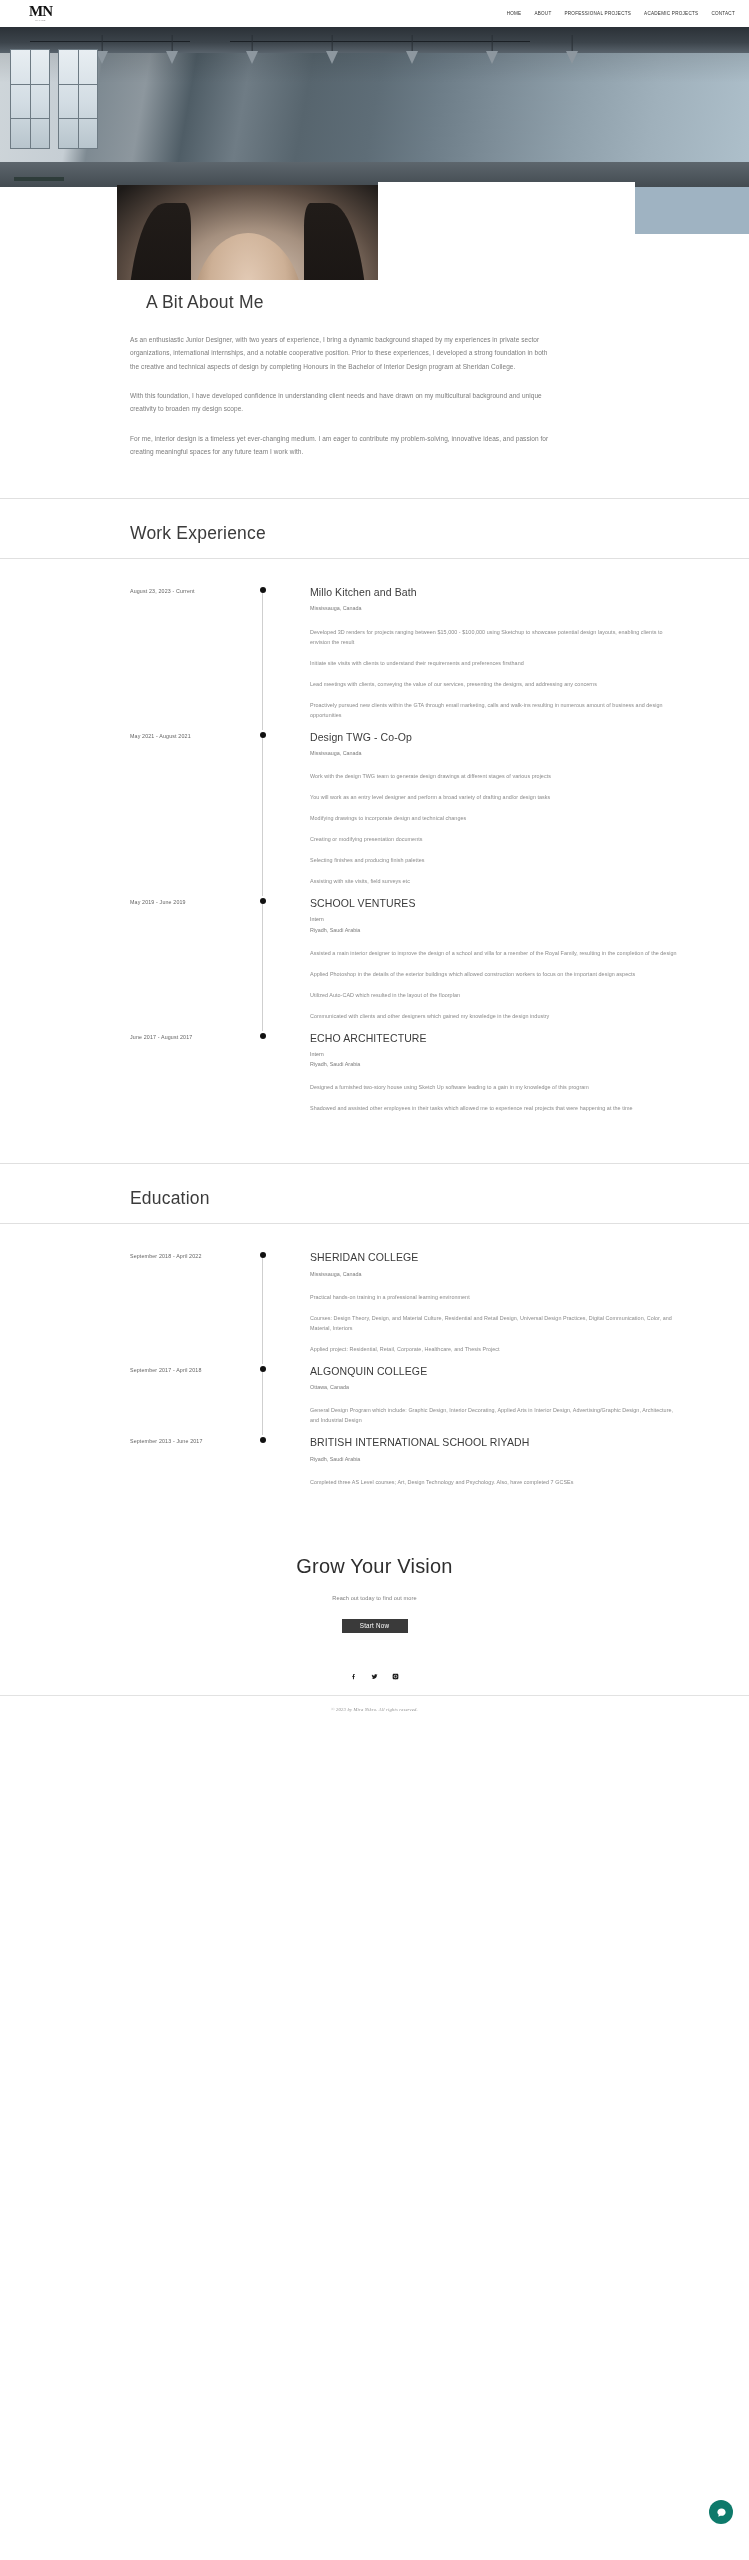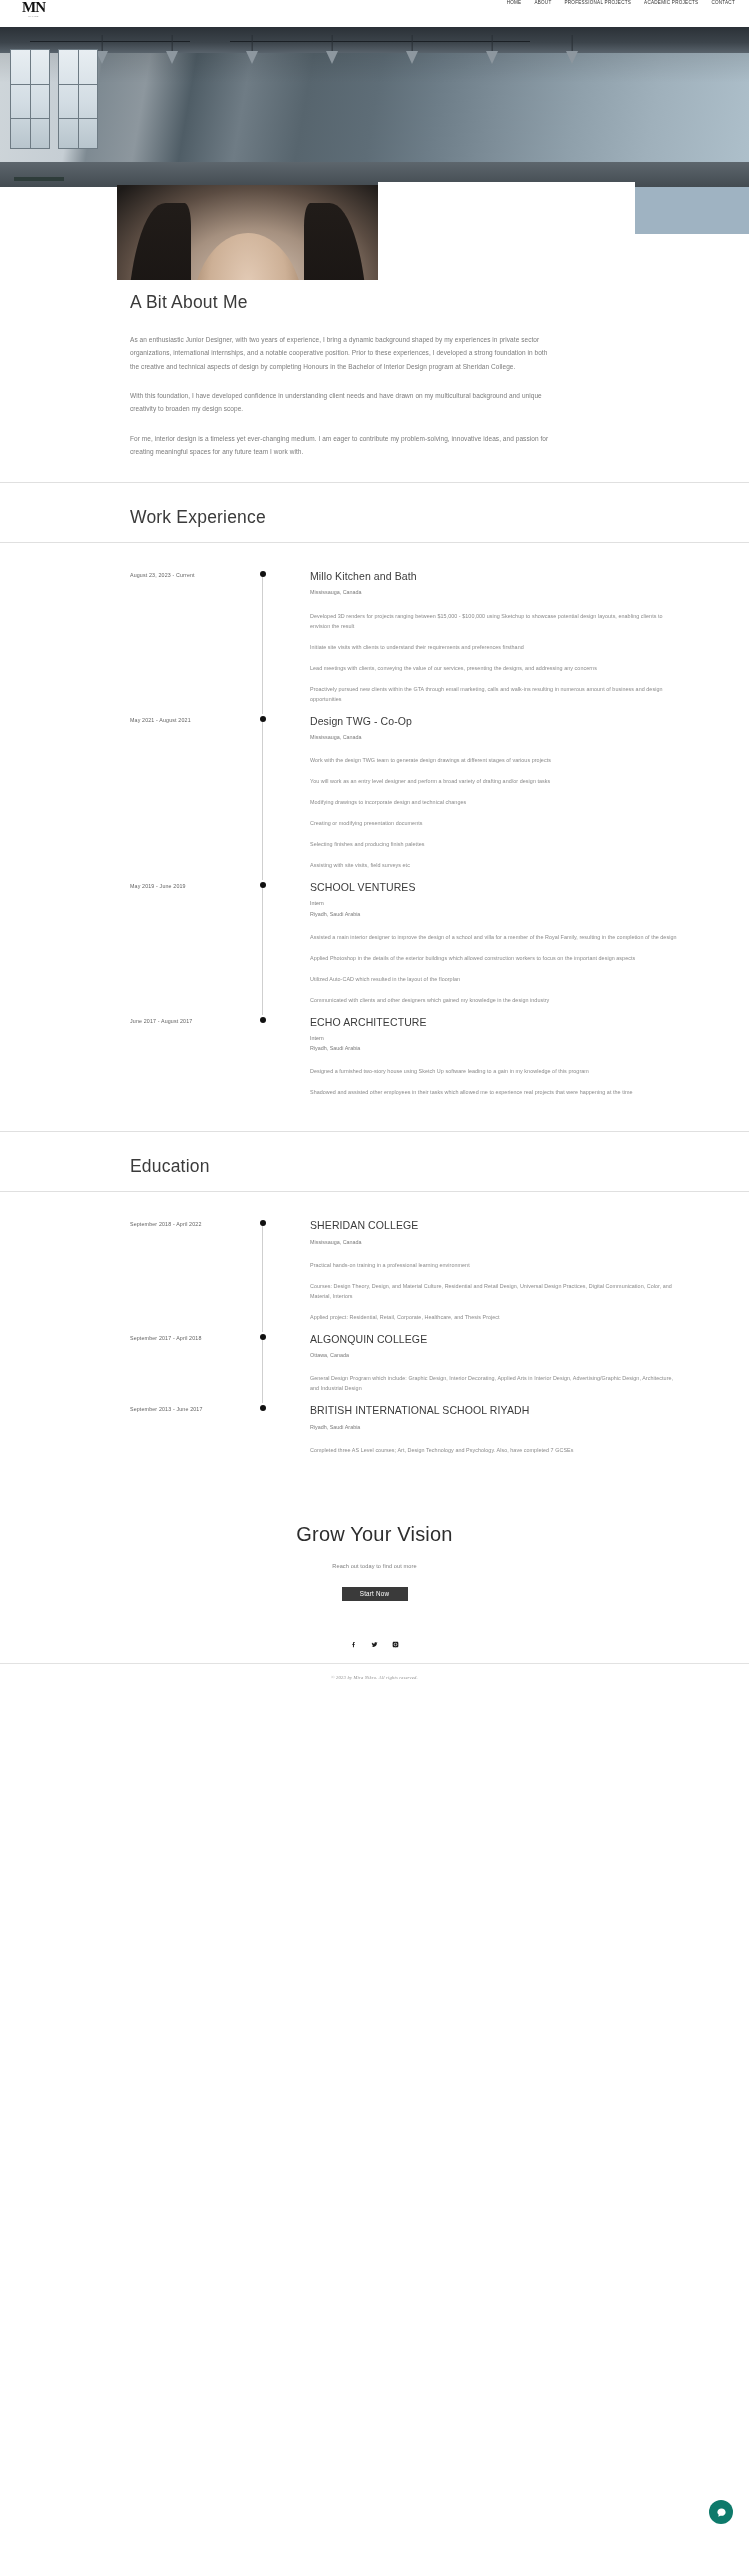--- a/index.html
+++ b/index.html
@@ -10,23 +10,24 @@
     -webkit-font-smoothing: antialiased;
   }
   body { width: 749px; height: 2560px; position: relative; overflow: hidden; }
 
   
   .site-header {
     height: 27px;
     width: 749px;
     background: #ffffff;
     display: flex;
-    align-items: flex-start;
+    align-items: center;
     position: relative;
     z-index: 20;
+    padding-left: 7px;
   }
   .logo-wrap {
     margin-left: 22px;
     display: flex;
     flex-direction: column;
     align-items: center;
     line-height: 1;
   }
   .logo-mark {
     font-family: "Liberation Serif", serif;
@@ -202,36 +203,37 @@
   .about {
     padding: 0 0 0 0;
     margin-top: 12px;
   }
   .about-inner { margin-left: 130px; width: 420px; }
   h2.section-heading {
     font-size: 17.5px;
     font-weight: 400;
     color: #3b3b3b;
     letter-spacing: 0.2px;
+    margin-left: 16px;
   }
   .about p {
     font-size: 6.5px;
     line-height: 2.05;
     color: #7b7b7b;
     letter-spacing: 0.06px;
   }
   .about p.first { margin-top: 20px; }
   .about p + p { margin-top: 16px; }
 
   
   .band {
     width: 749px;
     border-bottom: 1px solid #e0e0e0;
     padding: 24px 0 14px 0;
-    margin-top: 24px;
+    margin-top: 40px;
   }
   .band .band-title {
     margin-left: 130px;
     font-size: 17.5px;
     font-weight: 400;
     color: #3b3b3b;
     letter-spacing: 0.2px;
   }
   .band.topline { border-top: 1px solid #e0e0e0; }
 

